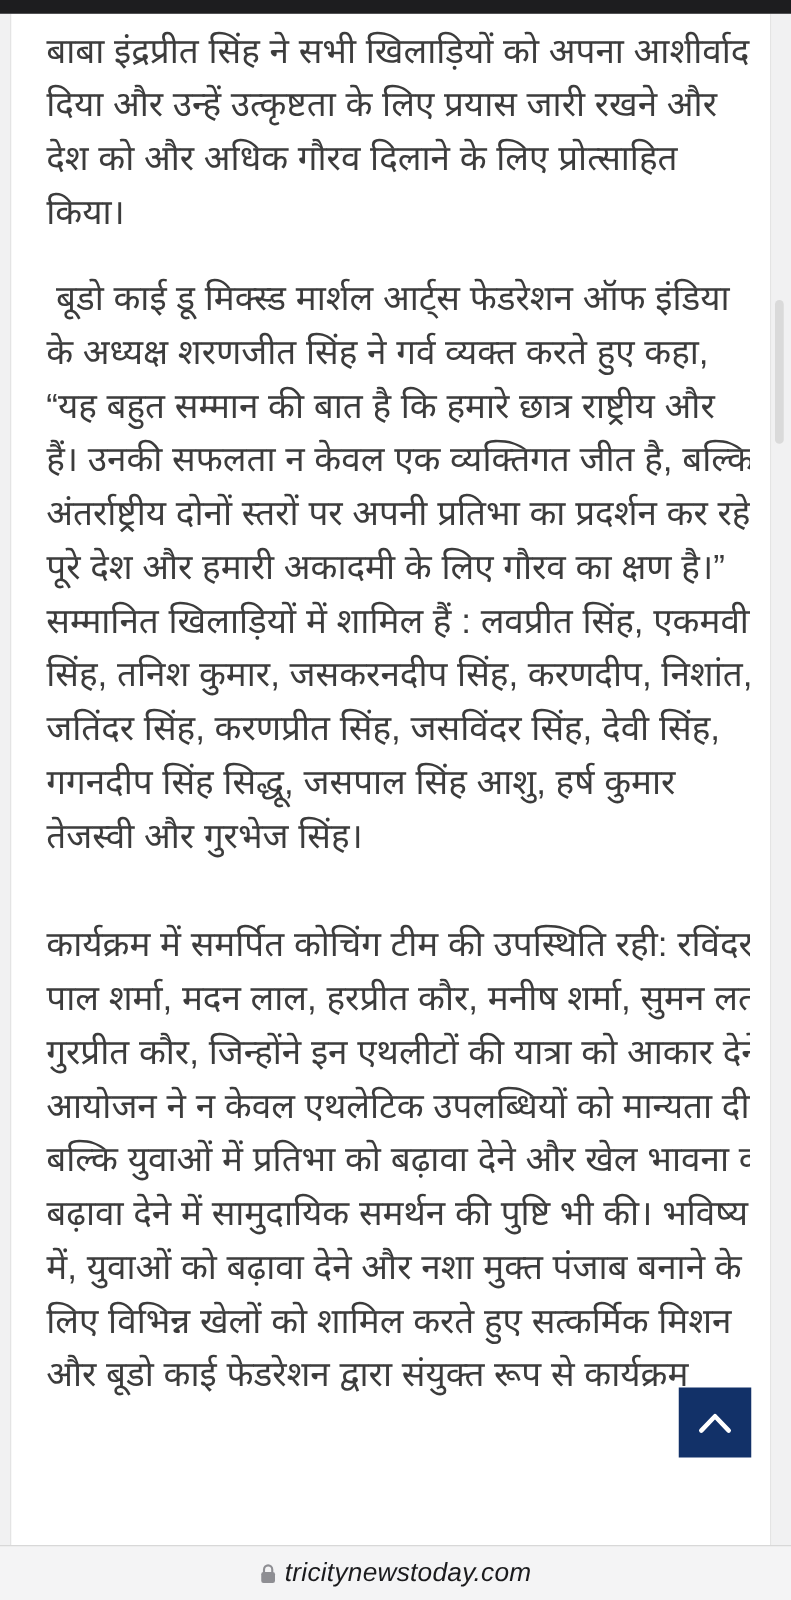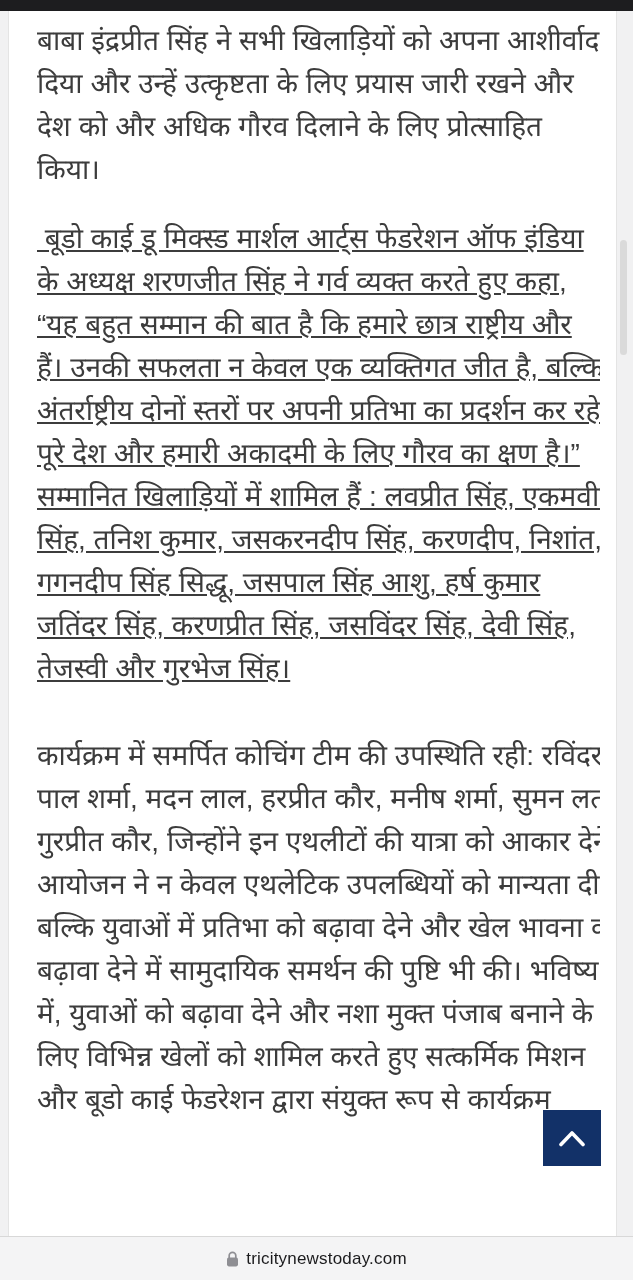--- a/index.html
+++ b/index.html
@@ -42,21 +42,21 @@
   .article {
     padding: 8px 16px 0 28px;
     color: #3c3c3c;
     font-size: 28px;
     font-weight: 300;
     line-height: 43px;
   }
   .para { margin: 0; }
   .para .line { white-space: pre; overflow: hidden; }
   .gap-a { margin-bottom: 26px; }
-  .gap-b { margin-bottom: 44px; text-decoration: underline; }
+  .gap-b { margin-bottom: 44px; }
   
   .scroll-gutter {
     position: absolute;
     top: 11px; right: 0; bottom: 43px;
     width: 15px;
     background: #f1f1f2;
     z-index: 2;
   }
   .scroll-thumb {
     position: absolute;
@@ -90,23 +90,24 @@
     height: 43px;
     background: #f4f4f5;
     border-top: 1px solid #d8d8d8;
     display: flex;
     align-items: center;
     justify-content: center;
     gap: 7px;
     z-index: 7;
   }
   .url-text {
-    font-size: 17px;
+    font-size: 21px;
     color: #1b1b1d;
     letter-spacing: 0.2px;
+    font-style: italic;
   }
   .lock-wrap { display: flex; align-items: center; }
 </style>
 </head>
 <body>
 
 <div class="stage">
 
   <div class="top-bar"></div>
 
@@ -120,22 +121,22 @@
         </div>
       <div class="para gap-b">
           <div class="line"> बूडो काई डू मिक्स्ड मार्शल आर्ट्स फेडरेशन ऑफ इंडिया</div>
           <div class="line">के अध्यक्ष शरणजीत सिंह ने गर्व व्यक्त करते हुए कहा,</div>
           <div class="line">“यह बहुत सम्मान की बात है कि हमारे छात्र राष्ट्रीय और</div>
           <div class="line">हैं। उनकी सफलता न केवल एक व्यक्तिगत जीत है, बल्कि</div>
           <div class="line">अंतर्राष्ट्रीय दोनों स्तरों पर अपनी प्रतिभा का प्रदर्शन कर रहे</div>
           <div class="line">पूरे देश और हमारी अकादमी के लिए गौरव का क्षण है।”</div>
           <div class="line">सम्मानित खिलाड़ियों में शामिल हैं : लवप्रीत सिंह, एकमवीर</div>
           <div class="line">सिंह, तनिश कुमार, जसकरनदीप सिंह, करणदीप, निशांत,</div>
+          <div class="line">जतिंदर सिंह, करणप्रीत सिंह, जसविंदर सिंह, देवी सिंह,</div>
           <div class="line">गगनदीप सिंह सिद्धू, जसपाल सिंह आशु, हर्ष कुमार</div>
-          <div class="line">जतिंदर सिंह, करणप्रीत सिंह, जसविंदर सिंह, देवी सिंह,</div>
           <div class="line">तेजस्वी और गुरभेज सिंह।</div>
         </div>
       <div class="para">
           <div class="line">कार्यक्रम में समर्पित कोचिंग टीम की उपस्थिति रही: रविंदर</div>
           <div class="line">पाल शर्मा, मदन लाल, हरप्रीत कौर, मनीष शर्मा, सुमन लता</div>
           <div class="line">गुरप्रीत कौर, जिन्होंने इन एथलीटों की यात्रा को आकार देने</div>
           <div class="line">आयोजन ने न केवल एथलेटिक उपलब्धियों को मान्यता दी,</div>
           <div class="line">बल्कि युवाओं में प्रतिभा को बढ़ावा देने और खेल भावना को</div>
           <div class="line">बढ़ावा देने में सामुदायिक समर्थन की पुष्टि भी की। भविष्य</div>
           <div class="line">में, युवाओं को बढ़ावा देने और नशा मुक्त पंजाब बनाने के</div>

